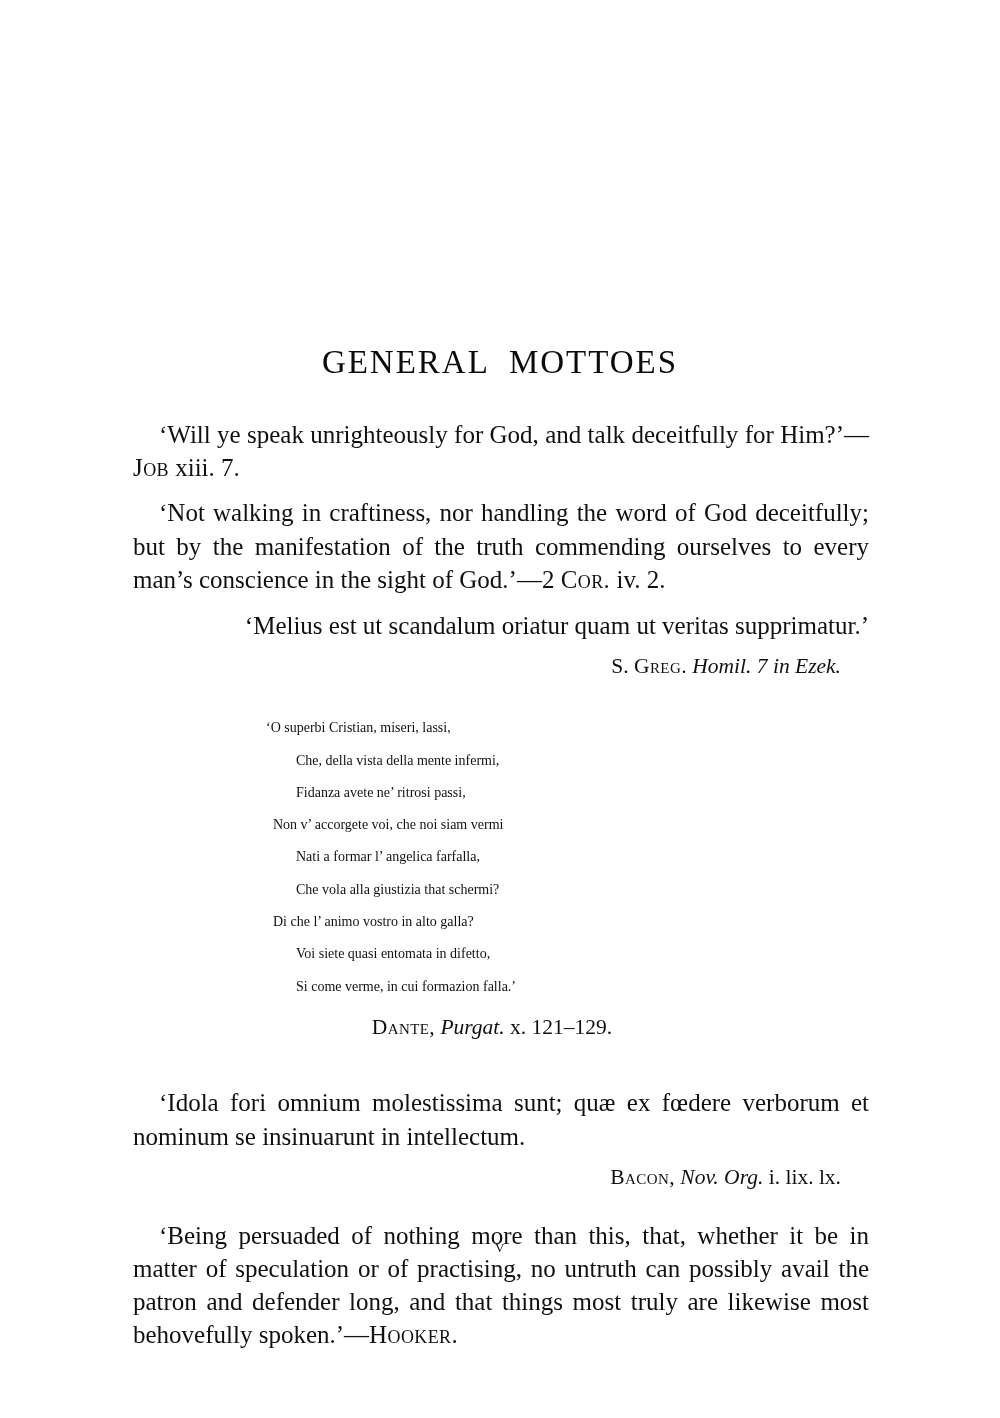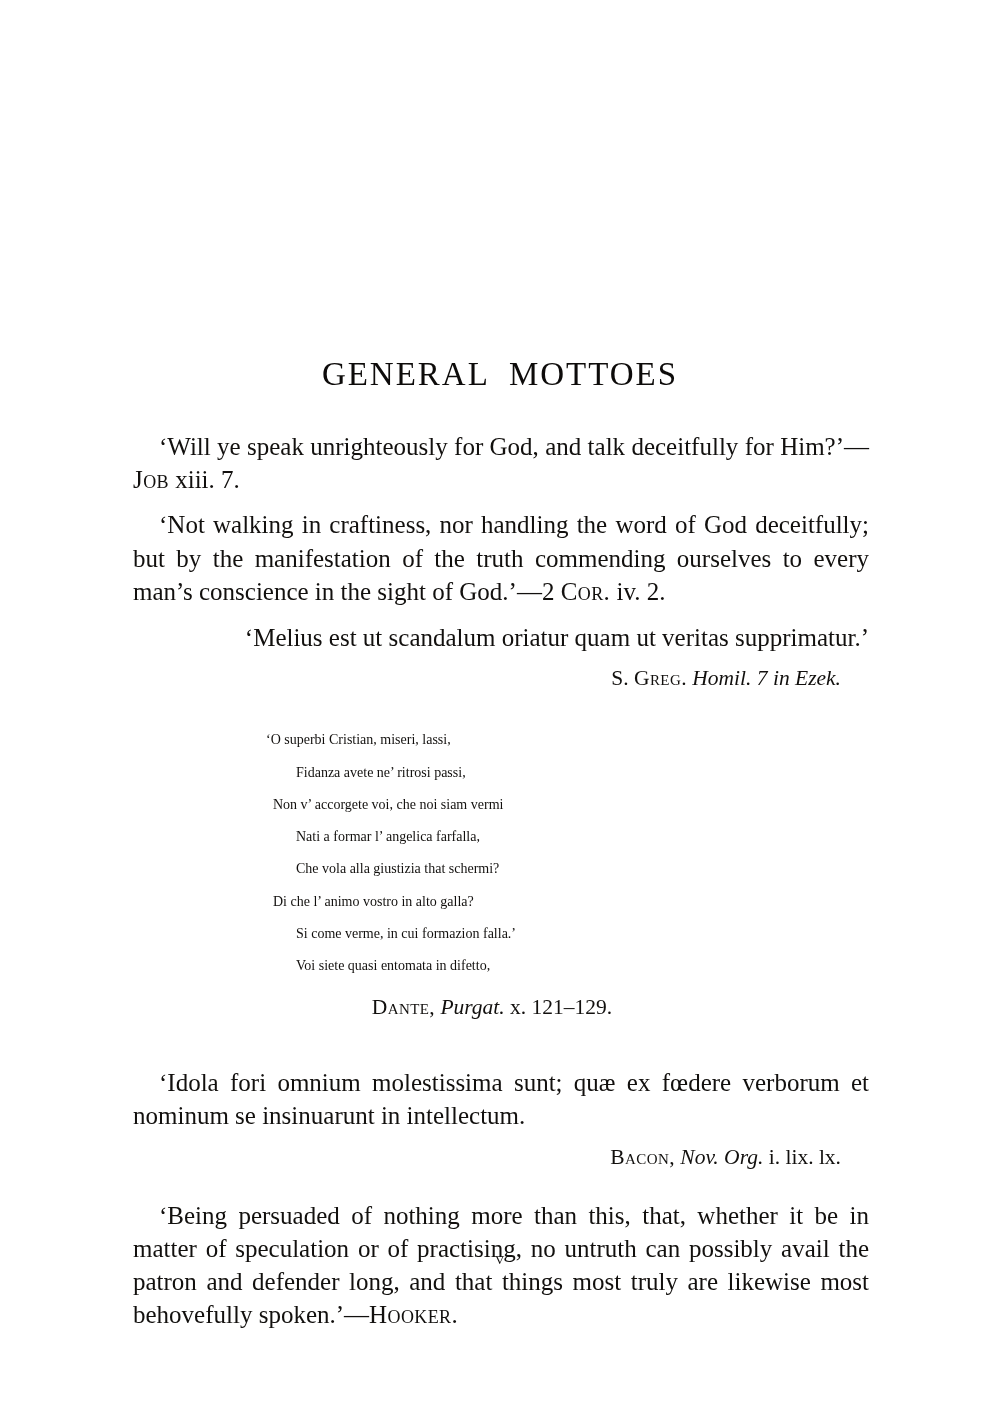--- a/index.html
+++ b/index.html
@@ -11,21 +11,21 @@
     width: 1000px;
     height: 1418px;
     position: relative;
     font-family: "Liberation Serif", "DejaVu Serif", serif;
     color: #12100e;
     overflow: hidden;
   }
 
   .page {
     position: absolute;
-    left: 0; top: 12px;
+    left: 0; top: 0;
     width: 1000px;
     height: 1132px;
     text-decoration: underline;
   }
 
   
   .page-title {
     position: absolute;
     left: 0;
     top: 322px;
@@ -134,27 +134,28 @@
 
     <div class="gap-md"></div>
 
     <p class="para nojust">‘Melius est ut scandalum oriatur quam ut veritas supprimatur.’</p>
     <p class="attrib"><span>S. </span><span class="sc">Greg.</span><span class="it"> Homil. 7 in Ezek.</span></p>
 
     <div class="gap-lg"></div>
 
     <div class="verse">
       <div class="vline i0">‘O superbi Cristian, miseri, lassi,</div>
+      <div class="vline i1">Che, della vista della mente infermi,</div>
       <div class="vline i1">Fidanza avete ne’ ritrosi passi,</div>
       <div class="vline i2">Non v’ accorgete voi, che noi siam vermi</div>
       <div class="vline i1">Nati a formar l’ angelica farfalla,</div>
       <div class="vline i1">Che vola alla giustizia that schermi?</div>
       <div class="vline i2">Di che l’ animo vostro in alto galla?</div>
+      <div class="vline i1">Voi siete quasi entomata in difetto,</div>
       <div class="vline i1">Si come verme, in cui formazion falla.’</div>
-      <div class="vline i1">Voi siete quasi entomata in difetto,</div>
     </div>
     <p class="verse-attrib"><span class="sc">Dante,</span><span class="it"> Purgat.</span><span> x. 121–129.</span></p>
 
     <div class="gap-xl"></div>
 
     <p class="para">‘Idola fori omnium molestissima sunt; quæ ex fœdere verborum et nominum se insinuarunt in intellectum.</p>
     <p class="attrib"><span class="sc">Bacon,</span><span class="it"> Nov. Org.</span><span> i. lix. lx.</span></p>
 
     <div class="gap-lg"></div>
 

